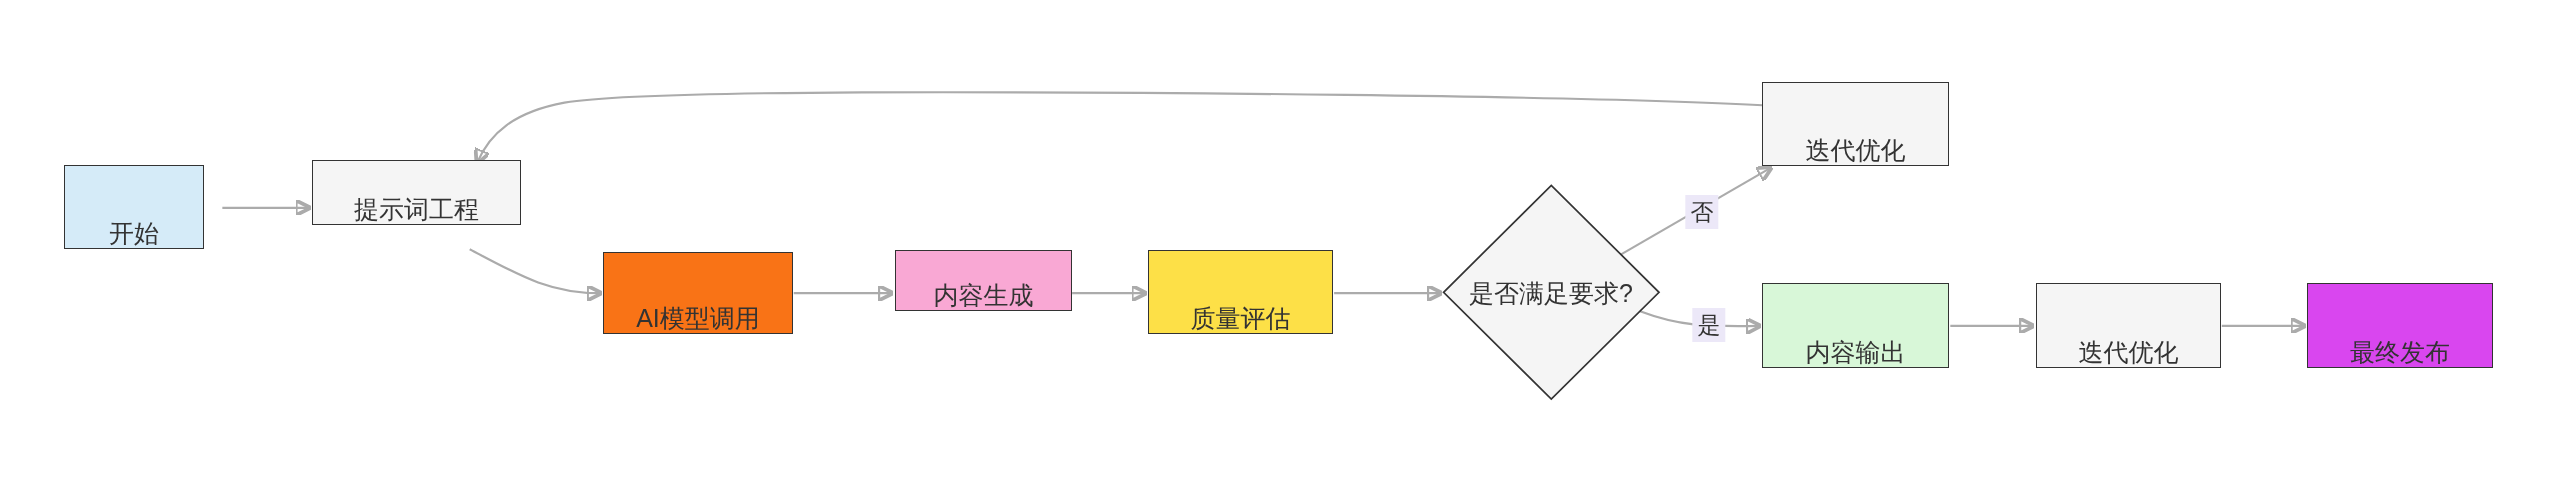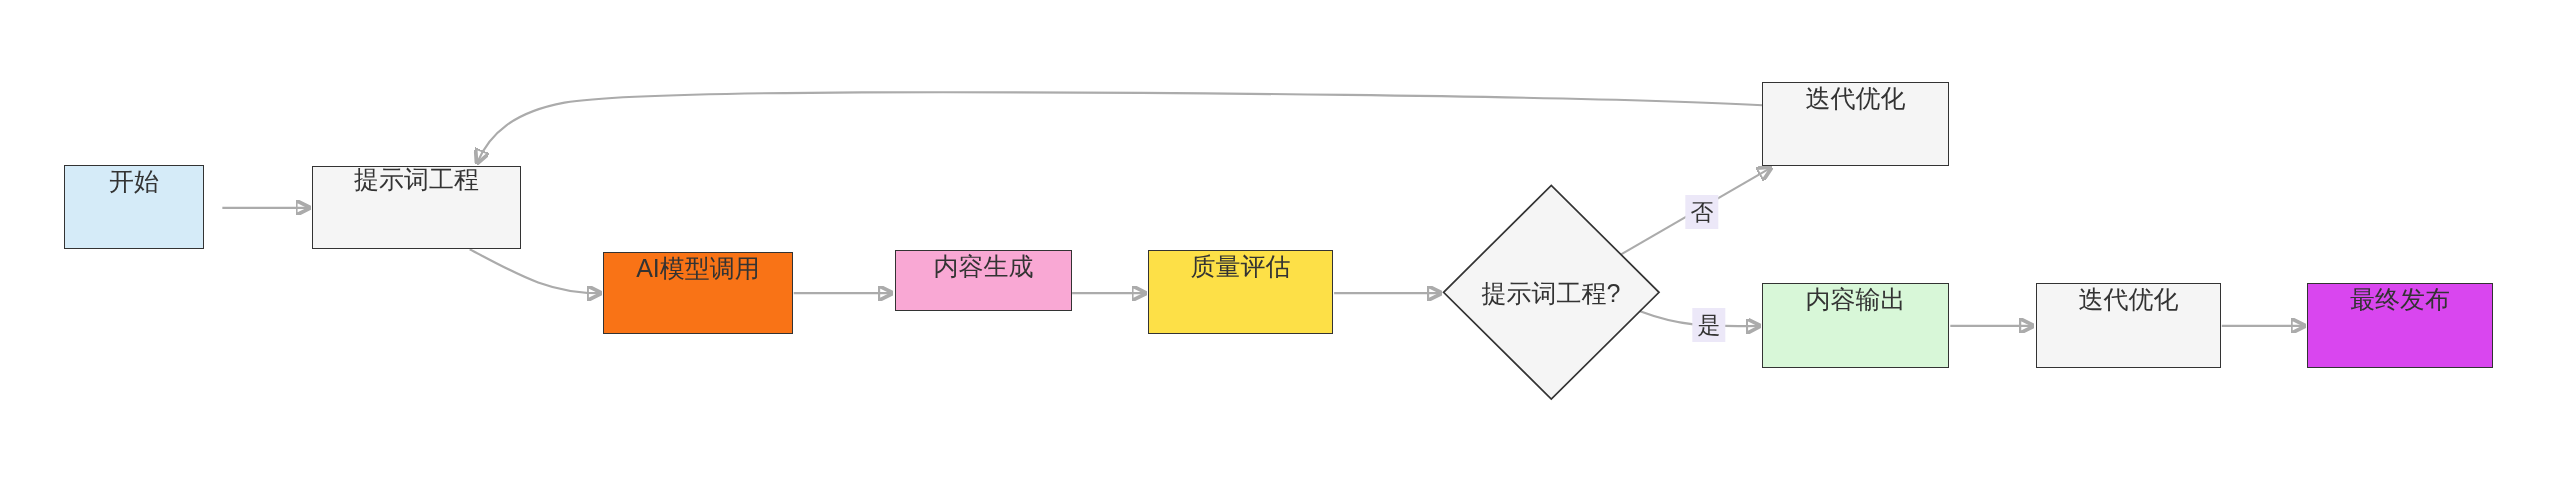--- a/index.html
+++ b/index.html
@@ -8,21 +8,21 @@
     width:2576px;height:482px;
     background:#ffffff;
     font-family:"Liberation Sans","DejaVu Sans",sans-serif;
     overflow:hidden;
   }
   .edges{position:absolute;left:0;top:0;width:2576px;height:482px;}
   .edges path{fill:none;stroke:#ababab;stroke-width:2.5;}
   .node{
     position:absolute;box-sizing:border-box;
     border:1.7px solid #333333;background:#f5f5f5;
-    display:flex;align-items:flex-start;justify-content:center;
+    display:flex;align-items:flex-end;justify-content:center;
     color:#333333;font-size:25px;line-height:1.2;white-space:nowrap;
   }
   .diamond-shape{stroke:#333333;stroke-width:2;}
   .diamond-label{
     position:absolute;transform:translate(-50%,-50%);
     color:#333333;font-size:25px;white-space:nowrap;
   }
   .edge-label{
     position:absolute;transform:translate(-50%,-50%);
     color:#333333;font-size:23px;line-height:1.25;
@@ -52,37 +52,37 @@
     <path marker-end="url(#arrowhead)" d="M 2578 378 L 2673 378"></path>
     <path marker-end="url(#arrowhead)" d="M 2045 122 C 1850 111 1300 106 1000 107 C 800 108 690 113 655 119 C 596 130 568 155 554 188"></path>
 
     <polygon class="diamond-shape" points="1675,339 1800,215 1925,339 1800,463" fill="#f5f5f5"></polygon>
   </svg>
 
   <div class="node" style="left: 64px; top: 165px; width: 140px; height: 84px; background-color: rgb(213, 235, 248);">
     <span>开始</span>
   </div>
 
-  <div class="node" style="left: 312px; top: 166px; width: 209px; height: 83px; background-color: rgb(245, 245, 245); font-family: Liberation Mono, monospace;">
+  <div class="node" style="left: 312px; top: 160px; width: 209px; height: 65px; background-color: rgb(245, 245, 245);">
     <span>提示词工程</span>
   </div>
 
   <div class="node" style="left: 603px; top: 252px; width: 190px; height: 82px; background-color: #f97316;">
     <span>AI模型调用</span>
   </div>
 
   <div class="node" style="left: 895px; top: 250px; width: 177px; height: 61px; background-color: #f9a8d4;">
     <span>内容生成</span>
   </div>
 
   <div class="node" style="left: 1148px; top: 250px; width: 185px; height: 84px; background-color: #fde047;">
     <span>质量评估</span>
   </div>
 
-  <div class="diamond-label" style="left:1551px;top:293px;">提示词工程?</div>
+  <div class="diamond-label" style="left:1551px;top:293px;">是否满足要求?</div>
 
   <div class="node" style="left: 1762px; top: 82px; width: 187px; height: 84px; background-color: rgb(245, 245, 245);">
     <span>迭代优化</span>
   </div>
 
   <div class="node" style="left: 1762px; top: 283px; width: 187px; height: 85px; background-color: rgb(216, 247, 216);">
     <span>内容输出</span>
   </div>
 
   <div class="node" style="left: 2036px; top: 283px; width: 185px; height: 85px; background-color: rgb(245, 245, 245);">

